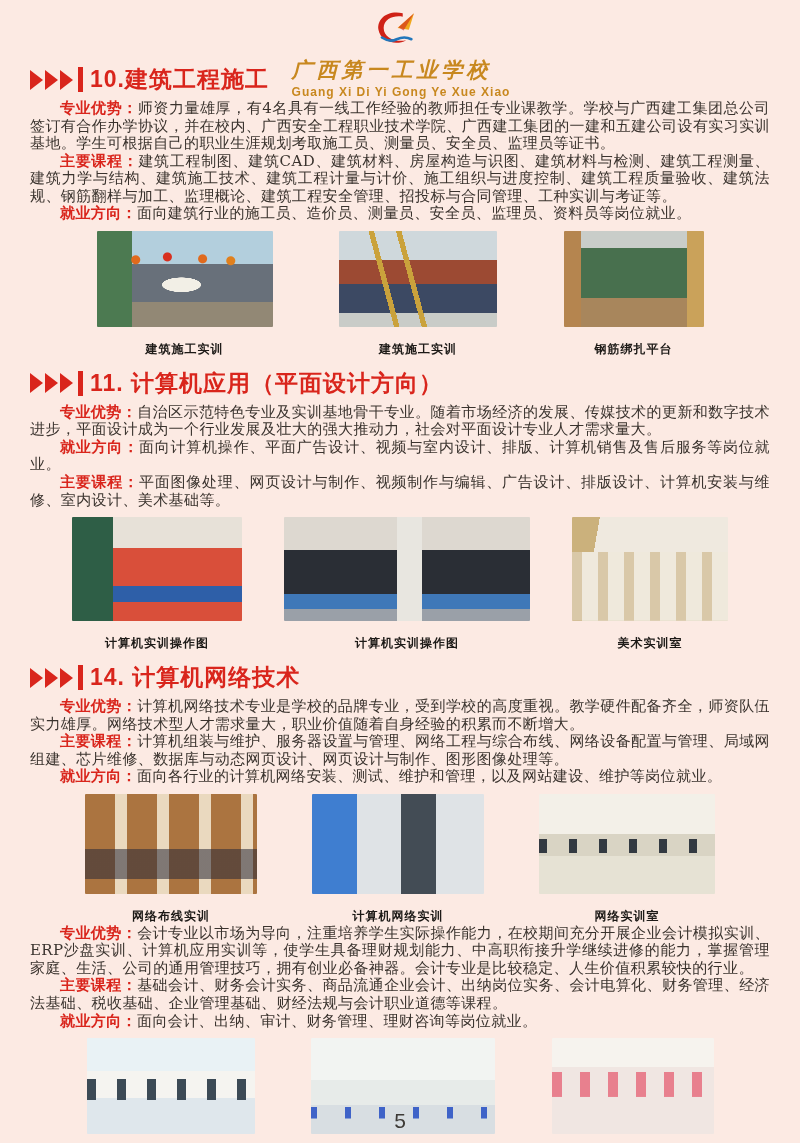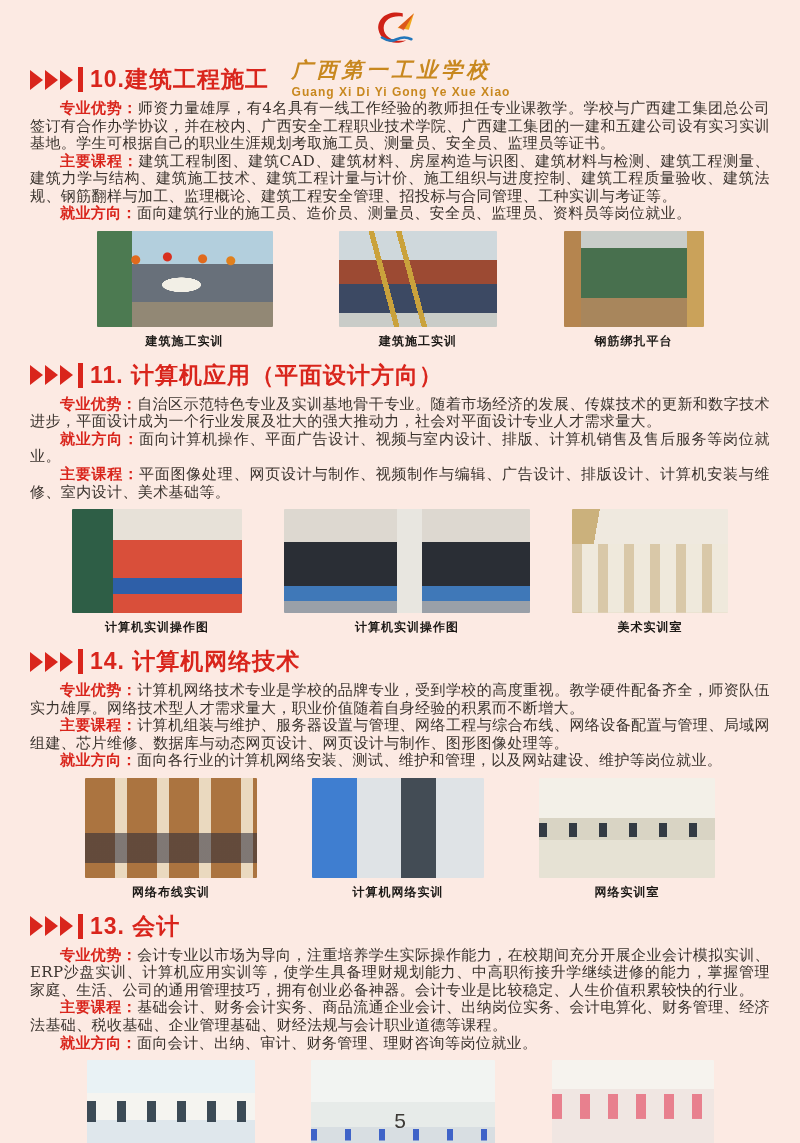--- a/index.html
+++ b/index.html
@@ -20,21 +20,21 @@
   .bar{width:5px;height:25px;background:#d9251c;margin-right:7px;}
   .sec-title{font-size:23px;font-weight:bold;color:#d9251c;font-family:"Liberation Sans",sans-serif;letter-spacing:1px;}
 
   
   .body{margin:0;font-size:15px;line-height:1.17;color:#3a332e;text-indent:2em;letter-spacing:0.4px;text-align:justify;}
   .lab{color:#d9251c;font-weight:bold;}
 
   
   .photo-row{display:flex;justify-content:space-evenly;align-items:flex-end;margin:8px 0 0 0;}
   figure{margin:0;text-align:center;}
-  figcaption{font-size:12px;font-weight:bold;color:#1d1a17;margin-top:6px;font-family:"Liberation Sans",sans-serif;letter-spacing:1px;}
+  figcaption{font-size:12px;font-weight:bold;color:#1d1a17;margin-top:14px;font-family:"Liberation Sans",sans-serif;letter-spacing:1px;}
   .photo{border-radius:1px;}
 
   .r1 .photo{height:96px;} .r2 .photo{height:104px;} .r3 .photo{height:100px;} .r4 .photo{height:96px;}
   .w1{width:176px;} .w2{width:158px;} .w3{width:140px;}
   .w4{width:170px;} .w5{width:246px;} .w6{width:156px;}
   .w7{width:172px;} .w8{width:172px;} .w9{width:176px;}
   .w10{width:168px;} .w11{width:184px;} .w12{width:162px;}
 
   
   .s10a{background:
@@ -184,29 +184,20 @@
           <figcaption>计算机网络实训</figcaption>
         </figure>
         <figure>
           <div class="photo w9 s12c"></div>
           <figcaption>网络实训室</figcaption>
         </figure>
       </div>
     </section>
 
     <section>
-      <h2 class="sec-head">
-        <span class="chev">
-            <i></i>
-            <i></i>
-            <i></i>
-          </span>
-        <span class="bar"></span>
-        <span class="sec-title">13. 会计</span>
-      </h2>
       <p class="body"><span class="lab">专业优势：</span><span>会计专业以市场为导向，注重培养学生实际操作能力，在校期间充分开展企业会计模拟实训、ERP沙盘实训、计算机应用实训等，使学生具备理财规划能力、中高职衔接升学继续进修的能力，掌握管理家庭、生活、公司的通用管理技巧，拥有创业必备神器。会计专业是比较稳定、人生价值积累较快的行业。</span></p>
       <p class="body"><span class="lab">主要课程：</span><span>基础会计、财务会计实务、商品流通企业会计、出纳岗位实务、会计电算化、财务管理、经济法基础、税收基础、企业管理基础、财经法规与会计职业道德等课程。</span></p>
       <p class="body"><span class="lab">就业方向：</span><span>面向会计、出纳、审计、财务管理、理财咨询等岗位就业。</span></p>
       <div class="photo-row r4">
         <figure>
           <div class="photo w10 s13a"></div>
 
         </figure>
         <figure>
           <div class="photo w11 s13b"></div>

